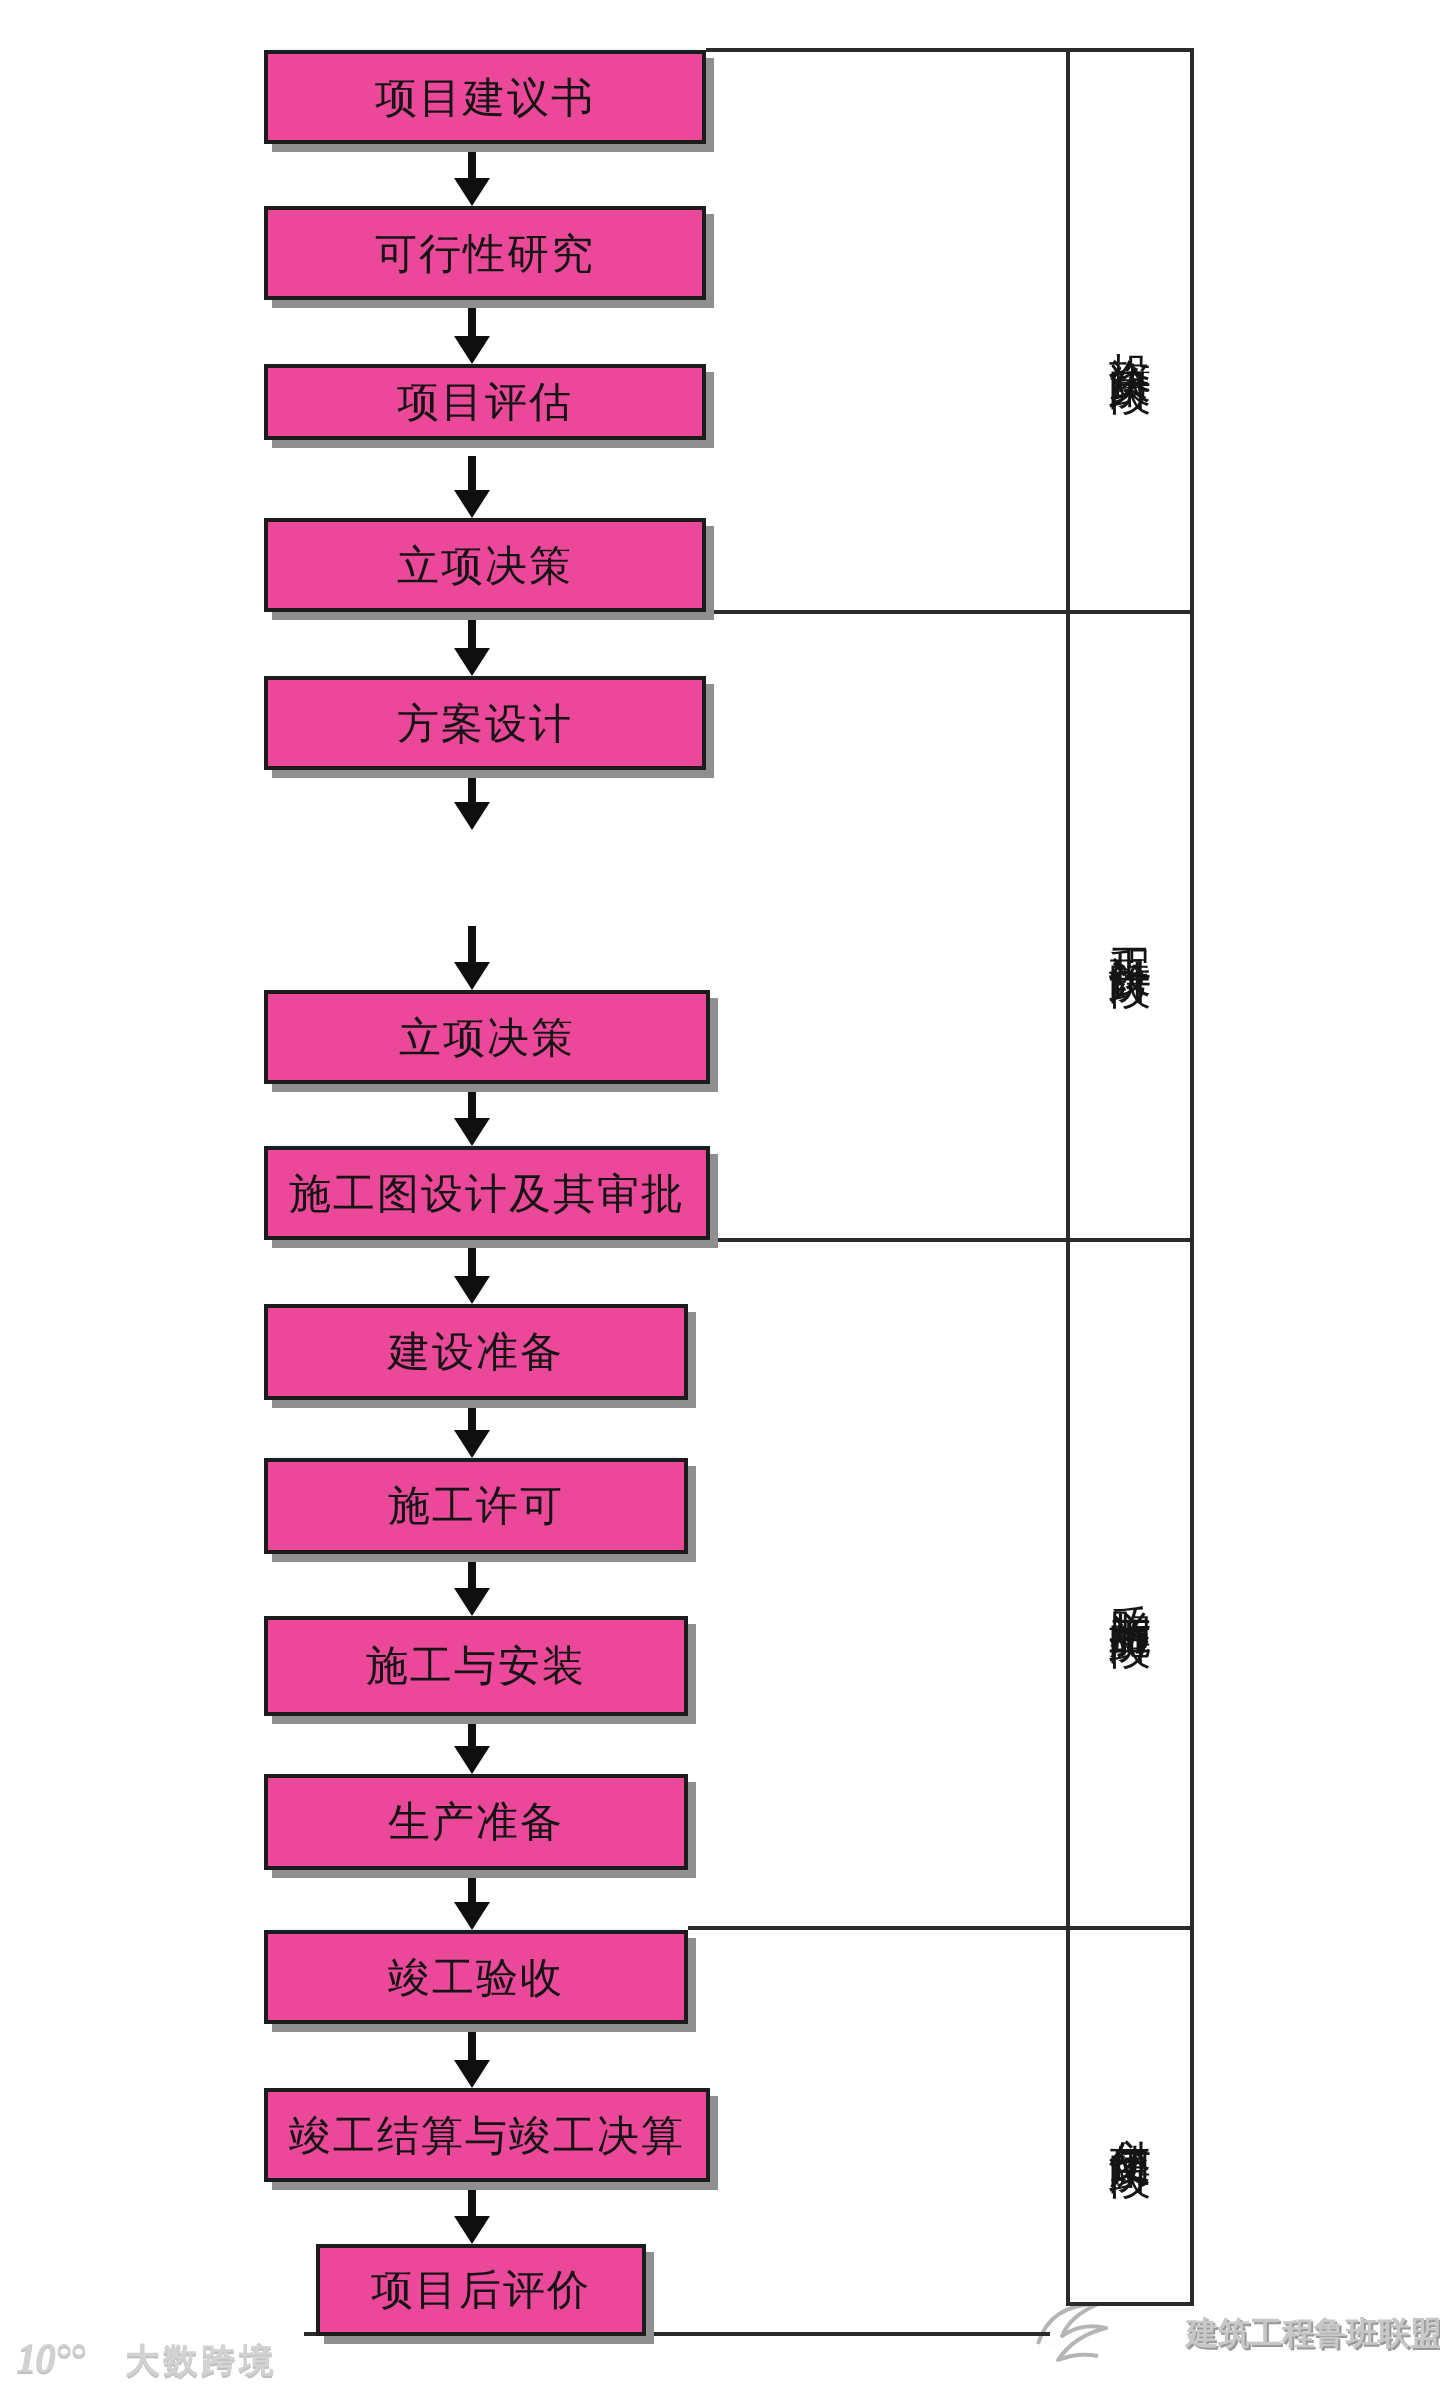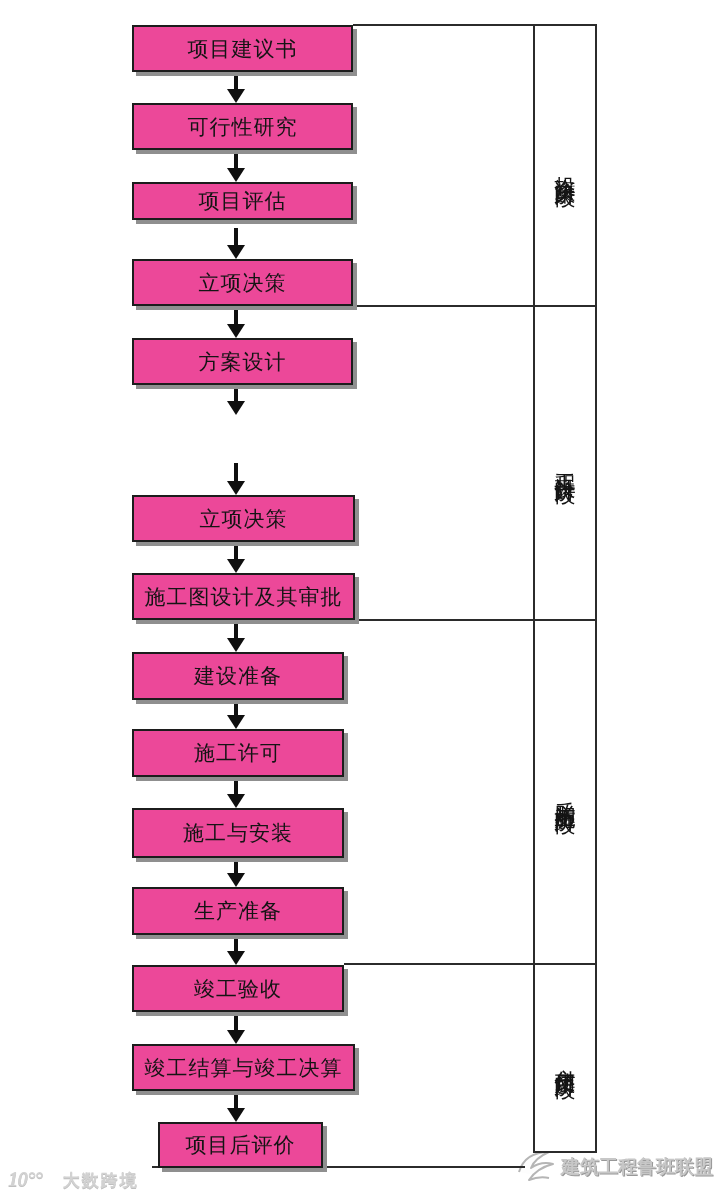--- a/index.html
+++ b/index.html
@@ -36,22 +36,22 @@
   .wm-left{
     position:absolute; left:8px; top:1167px; display:flex; align-items:baseline; gap:21px;
     color:#d2d2d2; text-shadow:0 1px 0 #bfbfbf;
   }
   .wm-left .wm-logo{font-size:21px; font-weight:bold; font-style:italic; letter-spacing:-1px;}
   .wm-left .wm-text{font-size:17px; font-weight:bold; letter-spacing:2px;}
   .wm-right{
     position:absolute; left:515px; top:1146px; display:flex; align-items:center;
   }
   .wm-right .wm-text{
-    font-size:19px; font-weight:bold; letter-spacing:0px; white-space:nowrap;
-    color:#c7c7c7; text-shadow:1px 1px 0 #989898;
+    font-size:16px; font-weight:bold; letter-spacing:0px; white-space:nowrap;
+    color:#c7c7c7; text-shadow:1px 1px 0 #989898;margin-left:32px;
   }
   .wm-swoosh{width:44px; height:42px; margin-right:2px;}
 </style>
 </head>
 <body>
 
 <div id="canvas">
 
   <div class="wm-left">
     <span class="wm-logo">10°°</span>

